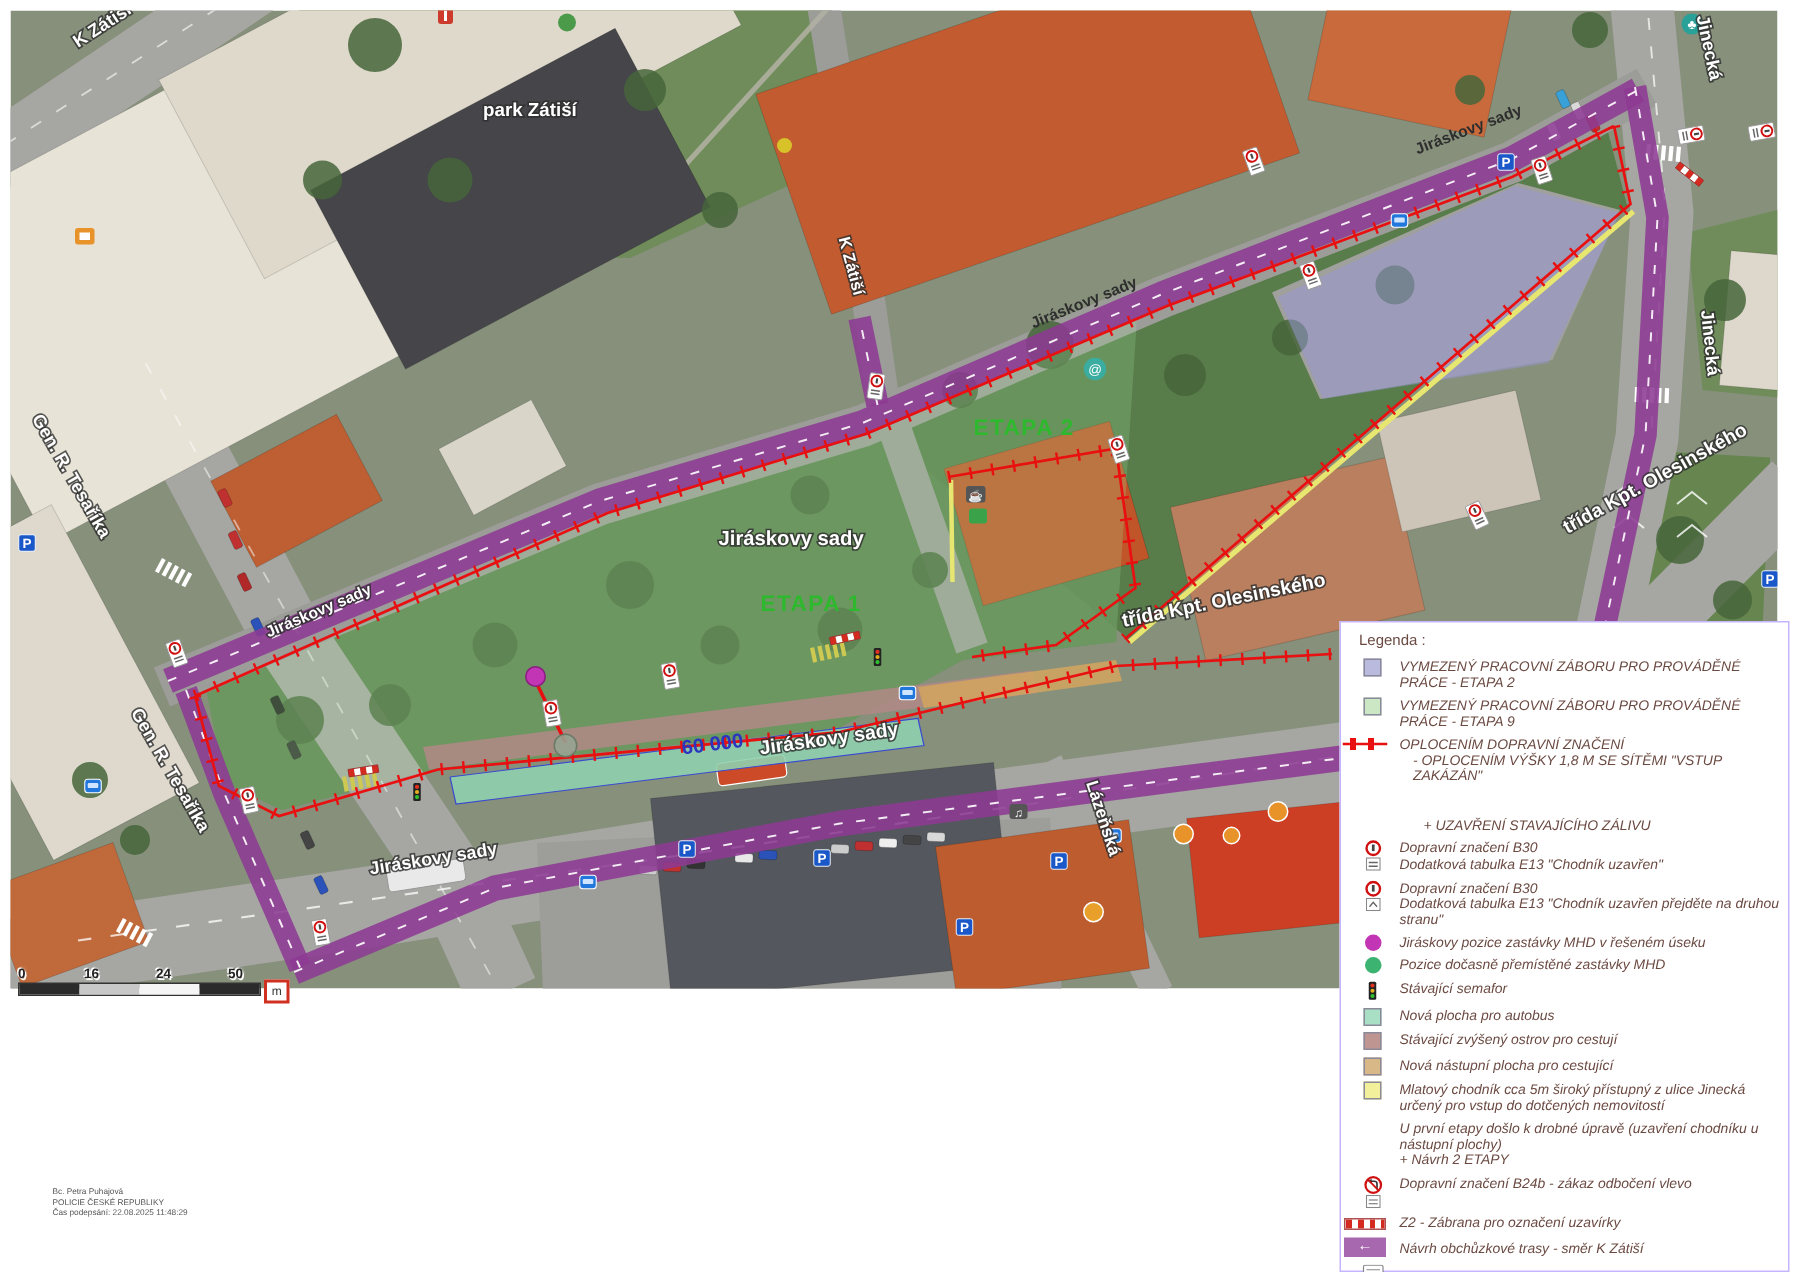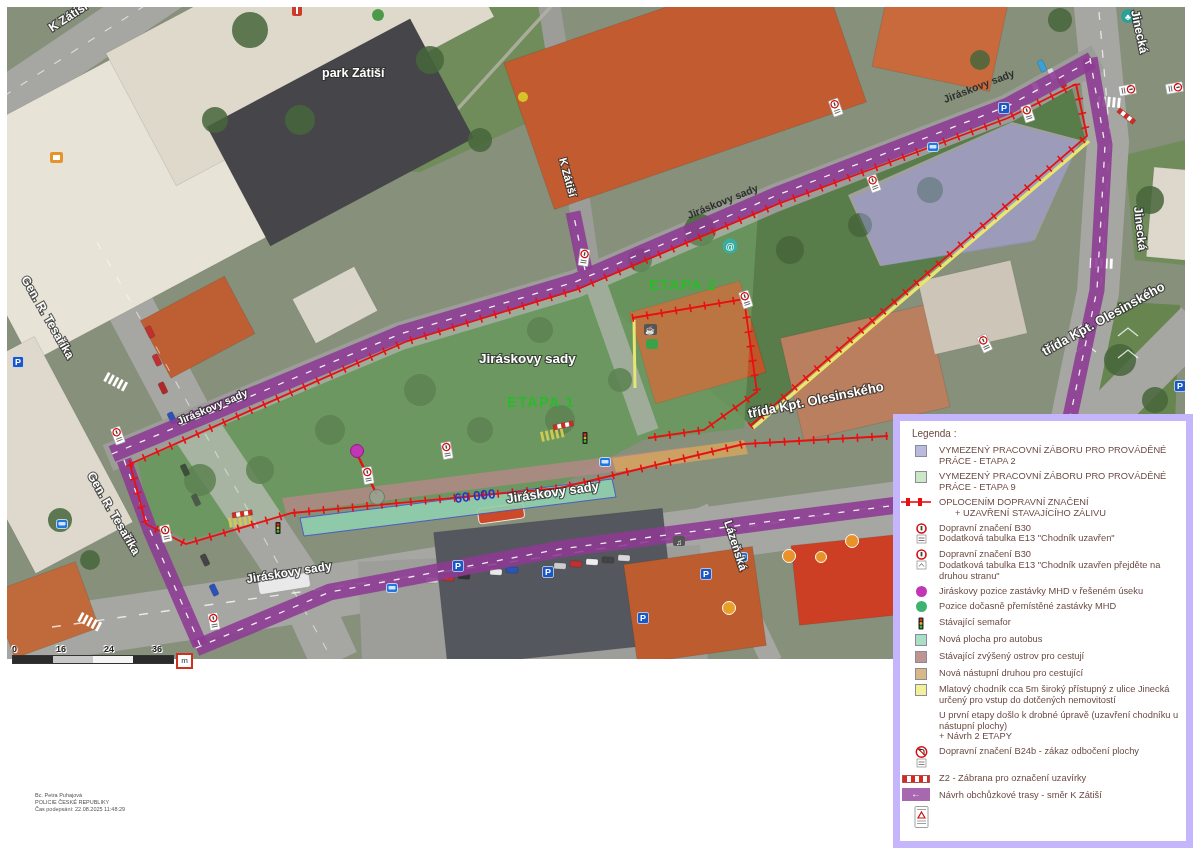--- a/index.html
+++ b/index.html
@@ -7,28 +7,28 @@
         font-family:"Liberation Sans",sans-serif;}
   #mapsvg{position:absolute;left:7px;top:7px;}
   .maplabel{fill:#fff;font-weight:bold;paint-order:stroke;stroke:rgba(45,45,45,.8);
             stroke-width:2.2px;font-family:"Liberation Sans",sans-serif;}
   .darklabel{fill:#2e2e2e;font-weight:bold;stroke:none;font-family:"Liberation Sans",sans-serif;}
   .etapa{fill:#2eb82e;font-weight:bold;letter-spacing:1px;stroke:none;
          font-family:"Liberation Sans",sans-serif;}
   .dim{fill:#2a35c0;font-weight:bold;stroke:none;font-family:"Liberation Sans",sans-serif;}
   
   .legend{position:absolute;left:893px;top:414px;width:300px;height:434px;background:#fff;
-          border:7px solid #c4b5fd;box-sizing:border-box;padding:7px 6px 3px 10px;
+          border:1px solid #c4b5fd;box-sizing:border-box;padding:7px 6px 3px 10px;
           font-size:9.3px;line-height:1.14;color:#6b4a42;}
   .ltitle{font-size:10px;margin:0 0 6px 2px;font-weight:normal;}
   .lrow{display:flex;gap:7px;margin-bottom:4.6px;align-items:flex-start;}
   .lsym{width:22px;flex:0 0 22px;display:flex;justify-content:center;align-items:flex-start;}
-  .ltxt{flex:1;}
+  .ltxt{flex:1;font-style:italic;}
   .ind1{padding-left:9px;}
-  .ind2{padding-left:16px;}
+  .ind2{padding-left:16px;margin-top:22px;}
   .sq{width:10px;height:10px;border:1px solid #8a8a9a;display:inline-block;}
   .dot{width:11px;height:11px;border-radius:50%;display:inline-block;}
   .z2{width:26px;height:6px;margin-top:2px;border:1px solid #b05050;
       background:repeating-linear-gradient(90deg,#d42a20 0 4px,#fff 4px 8px);}
   .detour{width:28px;height:13px;background:#a868b0;color:#fff;font-size:10px;line-height:12px;
           text-align:center;}
   
   .scalebar{position:absolute;left:12px;top:644px;width:185px;height:26px;}
   .scalebar .tick{position:absolute;top:0;font-size:9px;font-weight:bold;color:#222;
       text-shadow:0 0 2px #fff,1px 1px 0 #fff,-1px -1px 0 #fff;}
@@ -342,21 +342,21 @@
     <text class="etapa" x="500" y="400" font-size="15">ETAPA 1</text>
     <text class="etapa" x="642" y="283" font-size="15">ETAPA 2</text>
     <text class="dim" transform="translate(448,496) rotate(-7)" font-size="13.5">60 000</text>
   </g>
 </svg>
 
 <div class="scalebar">
   <span class="tick" style="left:0">0</span>
   <span class="tick" style="left:44px">16</span>
   <span class="tick" style="left:92px">24</span>
-  <span class="tick" style="left:140px">36</span>
+  <span class="tick" style="left:140px">50</span>
   <div class="sbbar">
     <span style="width:25%;background:#2b2b2b"></span>
         <span style="width:25%;background:#c8c8c8"></span>
     <span style="width:25%;background:#f5f5f5"></span>
         <span style="width:25%;background:#2b2b2b"></span>
   </div>
   <div class="sbunit">m</div>
 </div>
 
 <div class="legend">
@@ -381,20 +381,21 @@
   <div class="lrow" style="margin-left:-10px">
     <span class="lsym" style="flex-basis:32px;width:32px">
       <svg width="30" height="10">
         <line x1="0" y1="5" x2="30" y2="5" stroke="#e81010" stroke-width="1.6"></line>
         <rect x="5" y="1" width="4" height="8" fill="#e81010"></rect>
         <rect x="17" y="1" width="4" height="8" fill="#e81010"></rect>
       </svg>
     </span>
     <div class="ltxt">
       <div>OPLOCENÍM DOPRAVNÍ ZNAČENÍ</div>
+      <div class="ind1">- OPLOCENÍM VÝŠKY 1,8 M SE SÍTĚMI "VSTUP ZAKÁZÁN"</div>
       <div class="ind2">+ UZAVŘENÍ STAVAJÍCÍHO ZÁLIVU</div>
     </div>
   </div>
   <div class="lrow">
     <span class="lsym">
       <svg width="13" height="22">
         <circle cx="6.5" cy="5.5" r="4.5" fill="#fff" stroke="#d01010" stroke-width="1.6"></circle>
         <rect x="5.6" y="3" width="1.8" height="4.4" fill="#444"></rect>
         <rect x="2" y="12" width="9" height="8" fill="#fff" stroke="#888" stroke-width="0.7"></rect>
         <line x1="3.5" y1="15" x2="9.5" y2="15" stroke="#666" stroke-width="0.9"></line>
@@ -463,21 +464,21 @@
         </span>
     <div class="ltxt">
           <div>Stávající zvýšený ostrov pro cestují</div>
         </div>
   </div>
   <div class="lrow">
     <span class="lsym">
           <span class="sq" style="background:#d9b888"></span>
         </span>
     <div class="ltxt">
-          <div>Nová nástupní druhou pro cestující</div>
+          <div>Nová nástupní plocha pro cestující</div>
         </div>
   </div>
   <div class="lrow">
     <span class="lsym">
           <span class="sq" style="background:#f2f09a"></span>
         </span>
     <div class="ltxt">
           <div>Mlatový chodník cca 5m široký přístupný z ulice Jinecká určený pro vstup do dotčených nemovitostí</div>
         </div>
   </div>
@@ -494,21 +495,21 @@
         <circle cx="7.5" cy="6" r="5.2" fill="#fff" stroke="#d01010" stroke-width="1.5"></circle>
         <path d="M 10,9 L 10,5 Q 10,3.5 8,3.5 L 5.5,3.5" fill="none" stroke="#333" stroke-width="1.1"></path>
         <path d="M 6.4,1.8 L 4,3.5 L 6.4,5.2 Z" fill="#333"></path>
         <line x1="3.8" y1="2.3" x2="11.2" y2="9.7" stroke="#d01010" stroke-width="1.2"></line>
         <rect x="3" y="13" width="9" height="8" fill="#fff" stroke="#888" stroke-width="0.7"></rect>
         <line x1="4.5" y1="16" x2="10.5" y2="16" stroke="#666" stroke-width="0.8"></line>
         <line x1="4.5" y1="18.5" x2="10.5" y2="18.5" stroke="#666" stroke-width="0.8"></line>
       </svg>
     </span>
     <div class="ltxt">
-          <div>Dopravní značení B24b - zákaz odbočení plochy</div>
+          <div>Dopravní značení B24b - zákaz odbočení vlevo</div>
         </div>
   </div>
   <div class="lrow" style="margin-left:-10px">
     <span class="lsym" style="flex-basis:32px;width:32px">
           <span class="z2"></span>
         </span>
     <div class="ltxt">
           <div>Z2 - Zábrana pro označení uzavírky</div>
         </div>
   </div>

